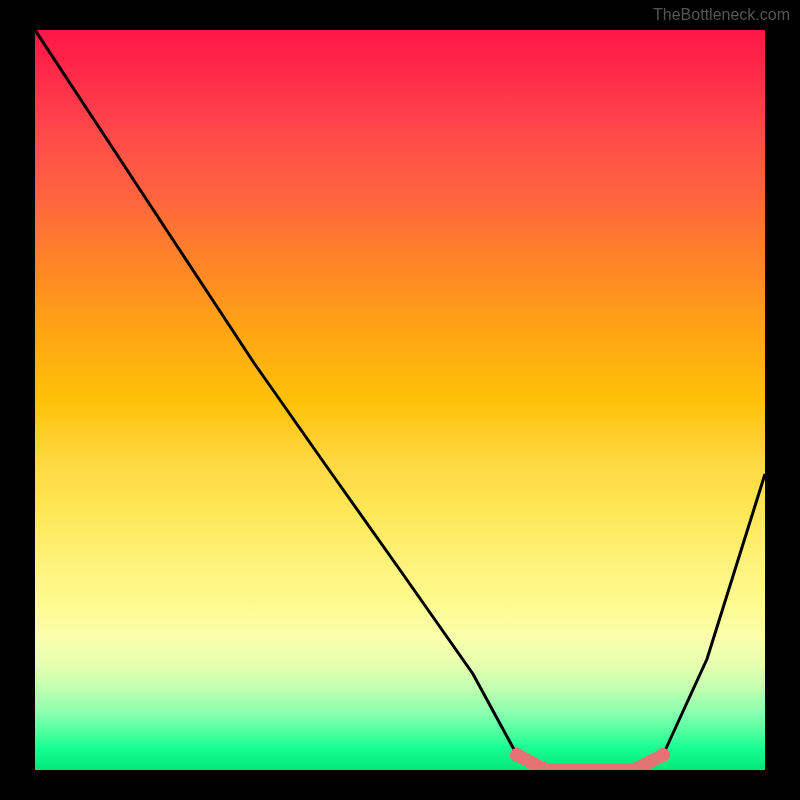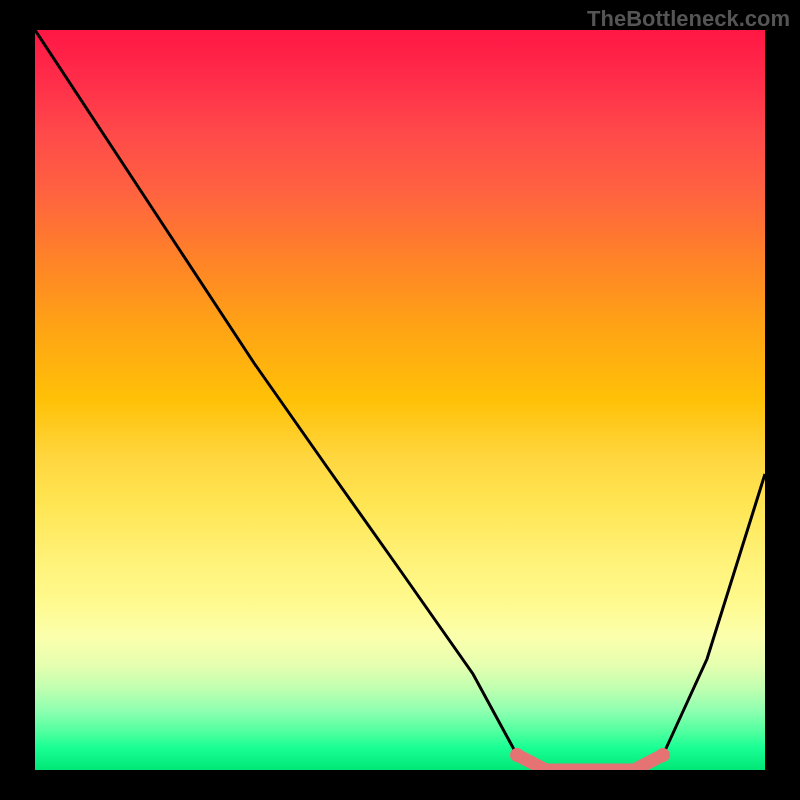--- a/index.html
+++ b/index.html
@@ -9,22 +9,22 @@
     background: #000;
     position: relative;
     overflow: hidden;
     font-family: Arial, sans-serif;
   }
   .watermark {
     position: absolute;
     top: 6px;
     right: 10px;
     color: #555;
-    font-size: 22px;
-    font-weight: 700;
+    font-size: 16px;
+    font-weight: 400;
     z-index: 10;
     text-align: center;
   }
   .plot-area {
     position: absolute;
     left: 35px;
     top: 30px;
     width: 730px;
     height: 740px;
   }

